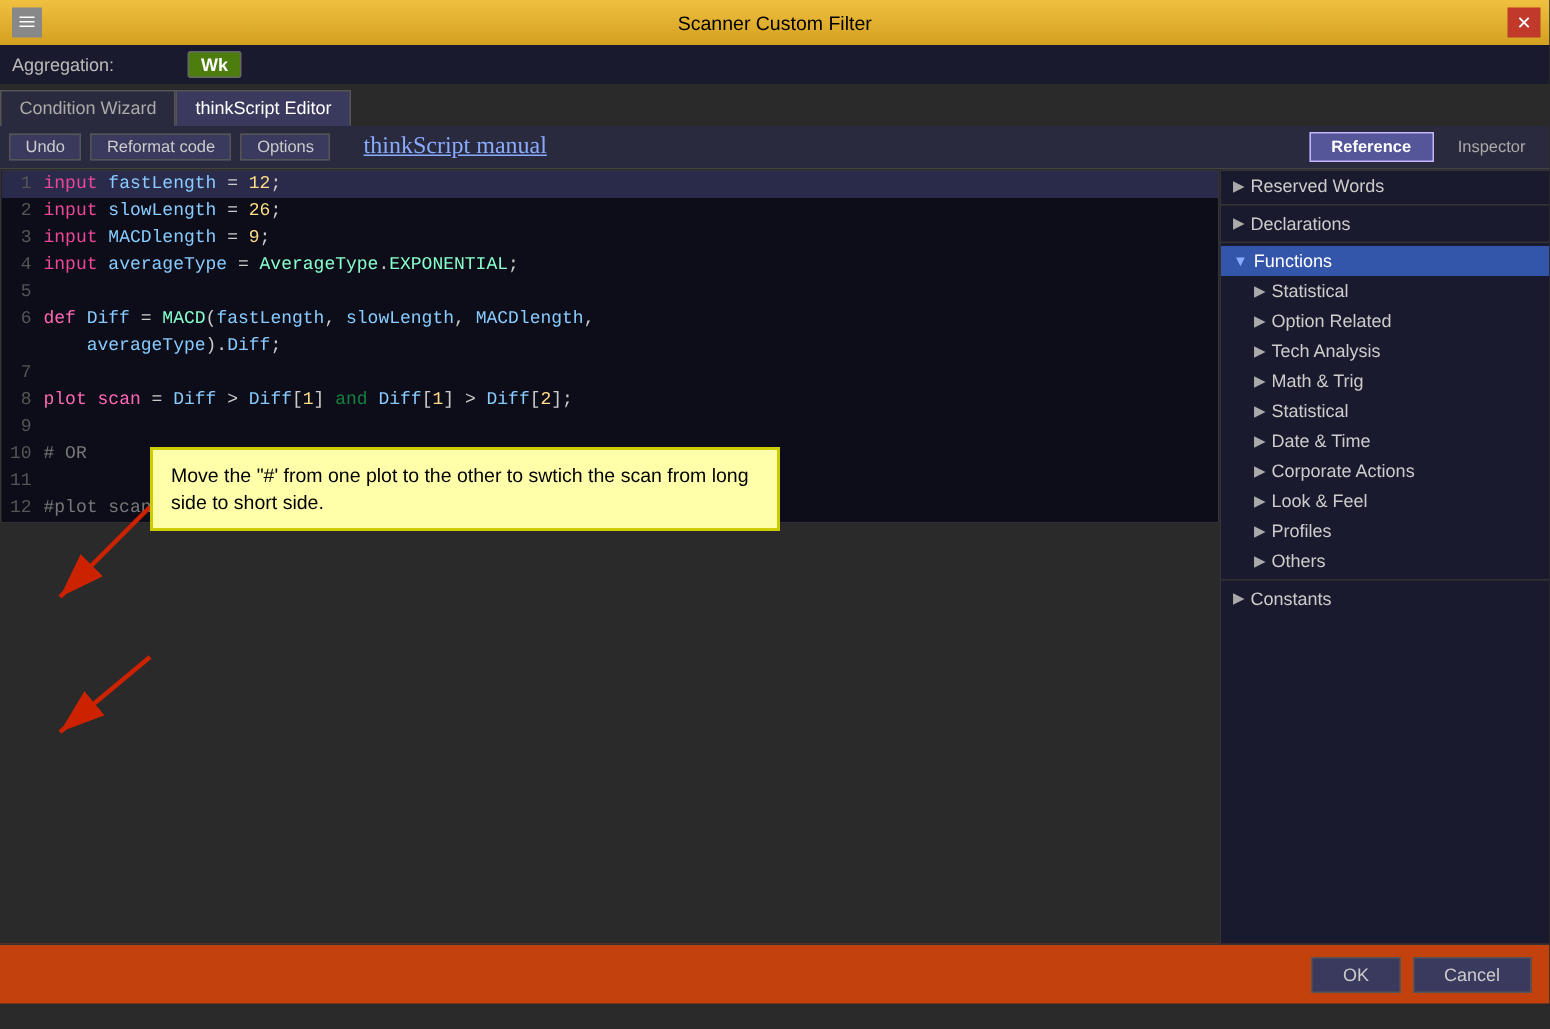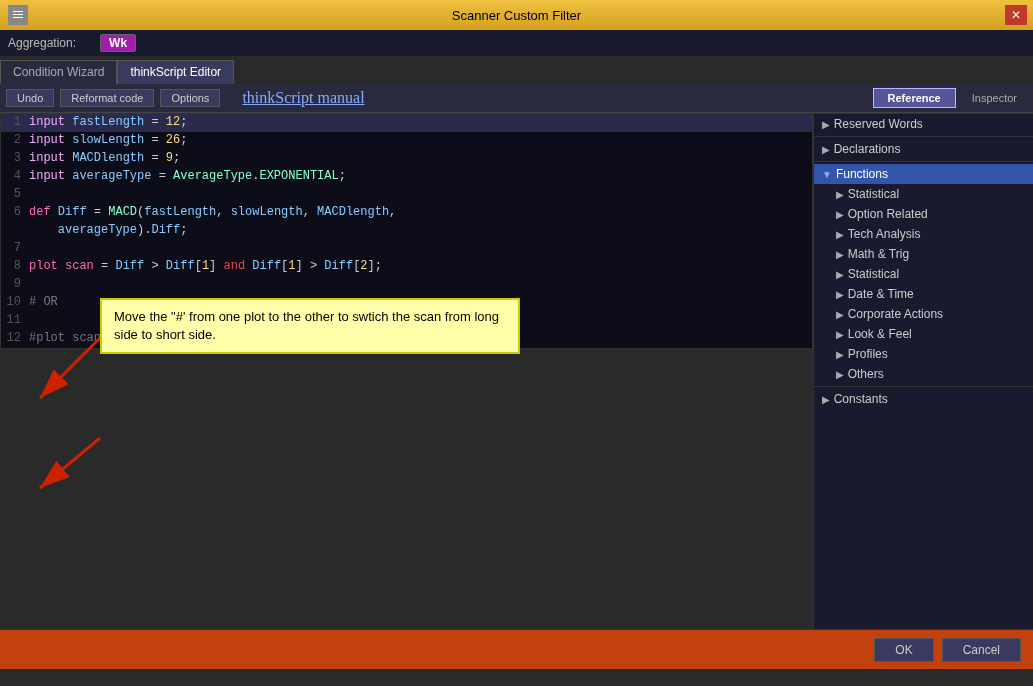--- a/index.html
+++ b/index.html
@@ -61,28 +61,29 @@
       gap: 24px;
       padding: 4px 8px;
       background: #1a1a2e;
     }
     .aggregation-label {
       font-family: Arial, sans-serif;
       font-size: 12px;
       color: #bbb;
     }
     .aggregation-value {
-      background: #a21caf;
+      background: #4d7c0f;
       border: 1px solid #666;
       color: #fff;
       padding: 1px 8px;
       font-family: Arial, sans-serif;
       font-size: 12px;
       font-weight: bold;
       border-radius: 2px;
+      margin-left: 25px;
     }
 
     
     .tabs-container {
       display: flex;
       margin-top: 4px;
     }
     .tab {
       padding: 4px 12px;
       font-family: Arial, sans-serif;
@@ -185,28 +186,28 @@
     }
     .line-content {
       flex: 1;
       font-size: 12px;
       white-space: pre;
       padding-right: 4px;
     }
     .line-1 { background: #2a2a4a; }
 
     
-    .kw-input { color: #f0abfc; }
+    .kw-input { color: #ec4899; }
     .kw-def { color: #ff69b4; }
     .kw-plot { color: #ff69b4; }
     .var-name { color: #88ccff; }
     .num { color: #ffdd88; }
     .fn { color: #88ffcc; }
     .comment { color: #777; }
-    .kw-and { color: #ef4444; }
+    .kw-and { color: #15803d; }
     .kw-scan { color: #ff69b4; }
 
     
     .code-tooltip {
       position: absolute;
       left: 100px;
       top: 185px;
       background: #ffffaa;
       border: 2px solid #cccc00;
       padding: 8px 12px;

